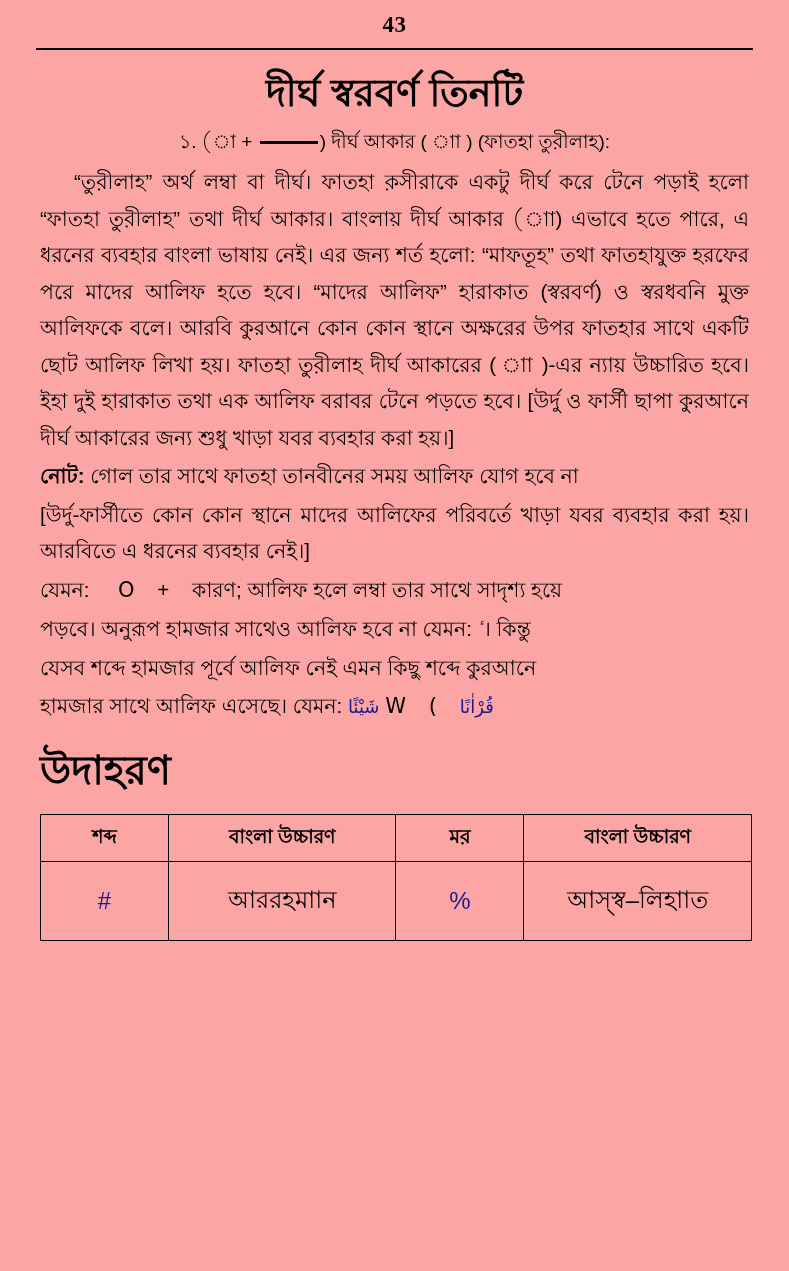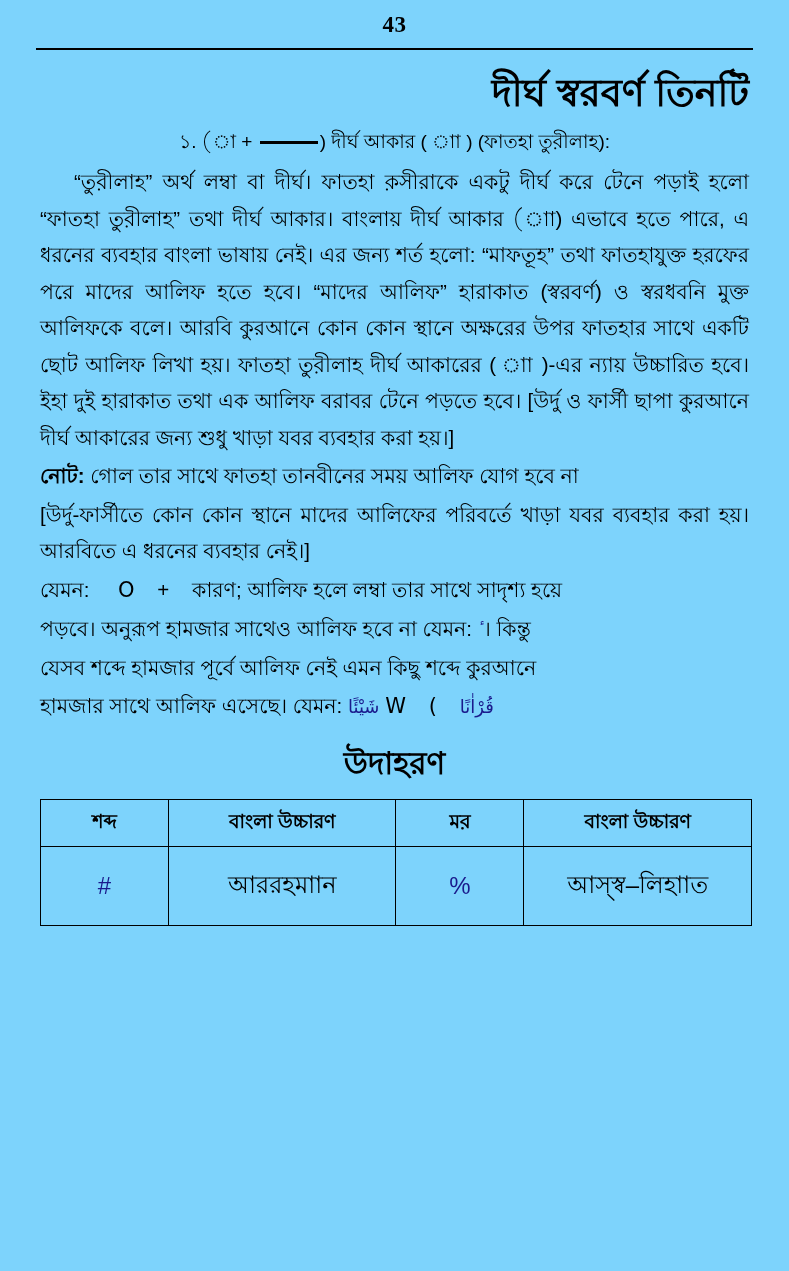--- a/index.html
+++ b/index.html
@@ -9,42 +9,42 @@
   }
   body {
     font-family: "Liberation Serif", serif;
     color: #000000;
   }
   .page {
     position: relative;
     width: 789px;
     height: 1271px;
     margin: 0 auto;
-    background: #7dd3fc;
+    background: #fca5a5;
     overflow: hidden;
     box-sizing: border-box;
   }
   .page-number {
     text-align: center;
     font-family: "Liberation Serif", serif;
     font-size: 23px;
     font-weight: bold;
     padding-top: 12px;
     letter-spacing: 0.5px;
   }
   .top-rule {
     margin: 10px 36px 0 36px;
     border-top: 2px solid #000;
   }
   .content {
     padding: 0 40px;
     box-sizing: border-box;
   }
   .doc-title {
-    text-align: right;
+    text-align: center;
     font-size: 38px;
     font-weight: bold;
     margin: 22px 0 6px 0;
     line-height: 1.15;
     font-family: "Liberation Sans", sans-serif;
   }
   .section-heading {
     font-size: 19px;
     font-weight: normal;
     margin: 14px 0 10px 0;
@@ -78,22 +78,21 @@
     color: #1a1a8c;
     direction: rtl;
     unicode-bidi: bidi-override;
     font-size: 18px;
   }
   .sym {
     font-family: "DejaVu Sans", sans-serif;
     font-size: 21px;
   }
   .example-title {
-    text-align: center;
-    font-size: 31px;
+    font-size: 40px;
     font-weight: bold;
     margin: 14px 0 8px 0;
     font-family: Liberation Sans, sans-serif;
   }
   table.examples {
     width: 712px;
     margin: 4px auto 0 auto;
     border-collapse: collapse;
     table-layout: fixed;
   }

